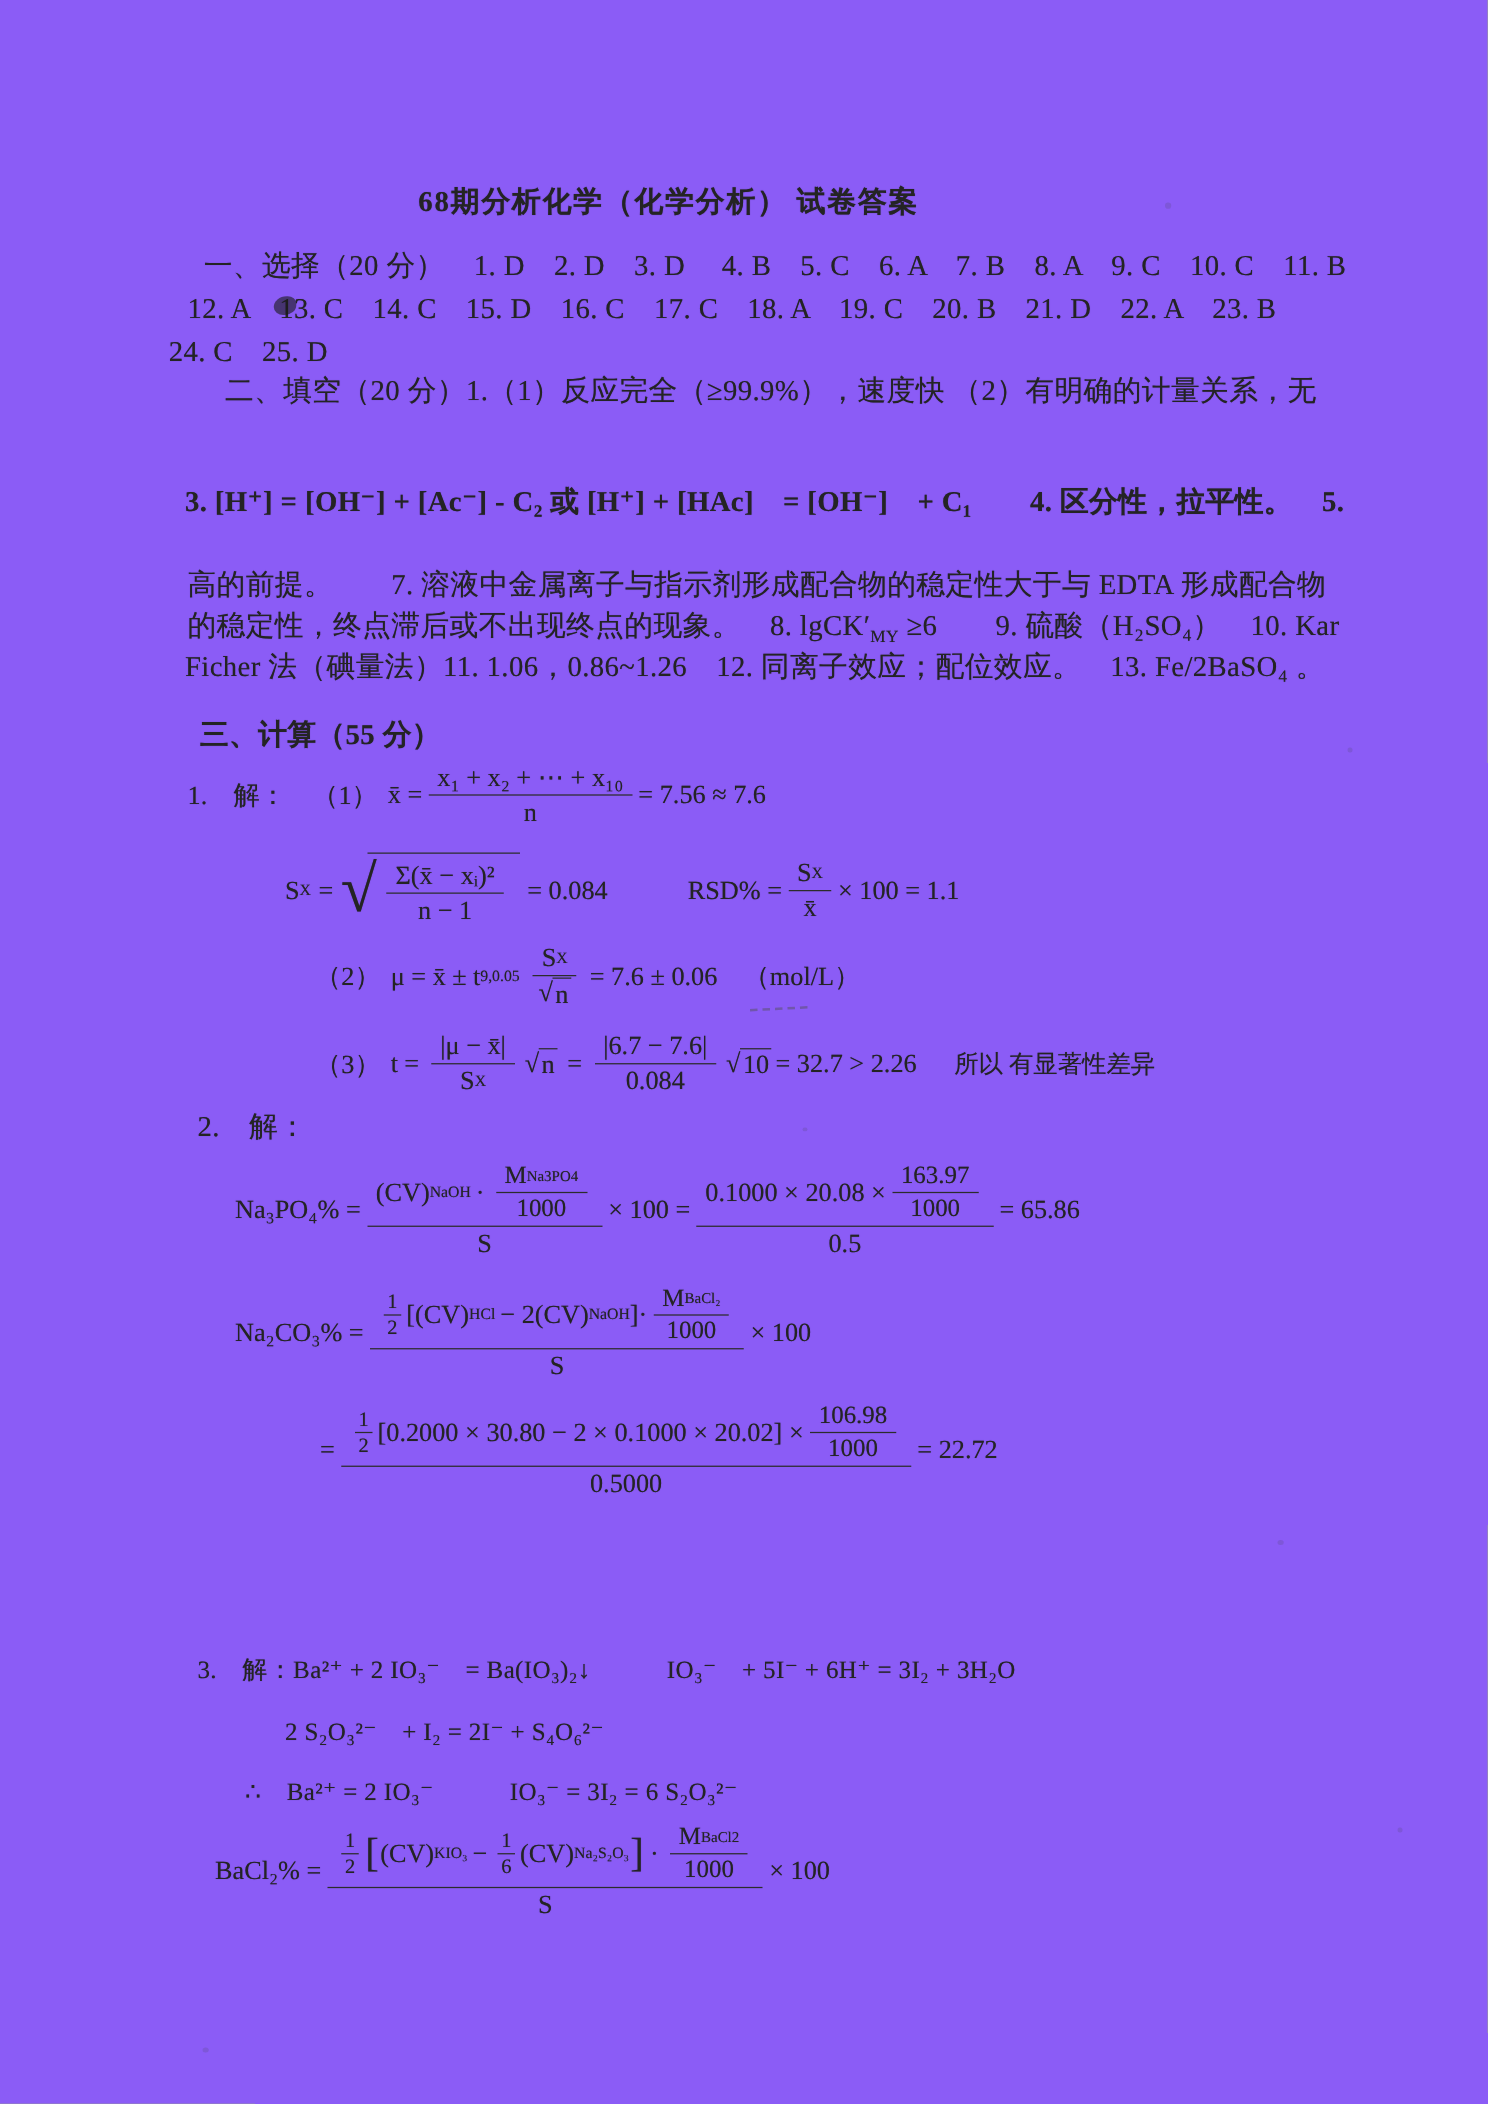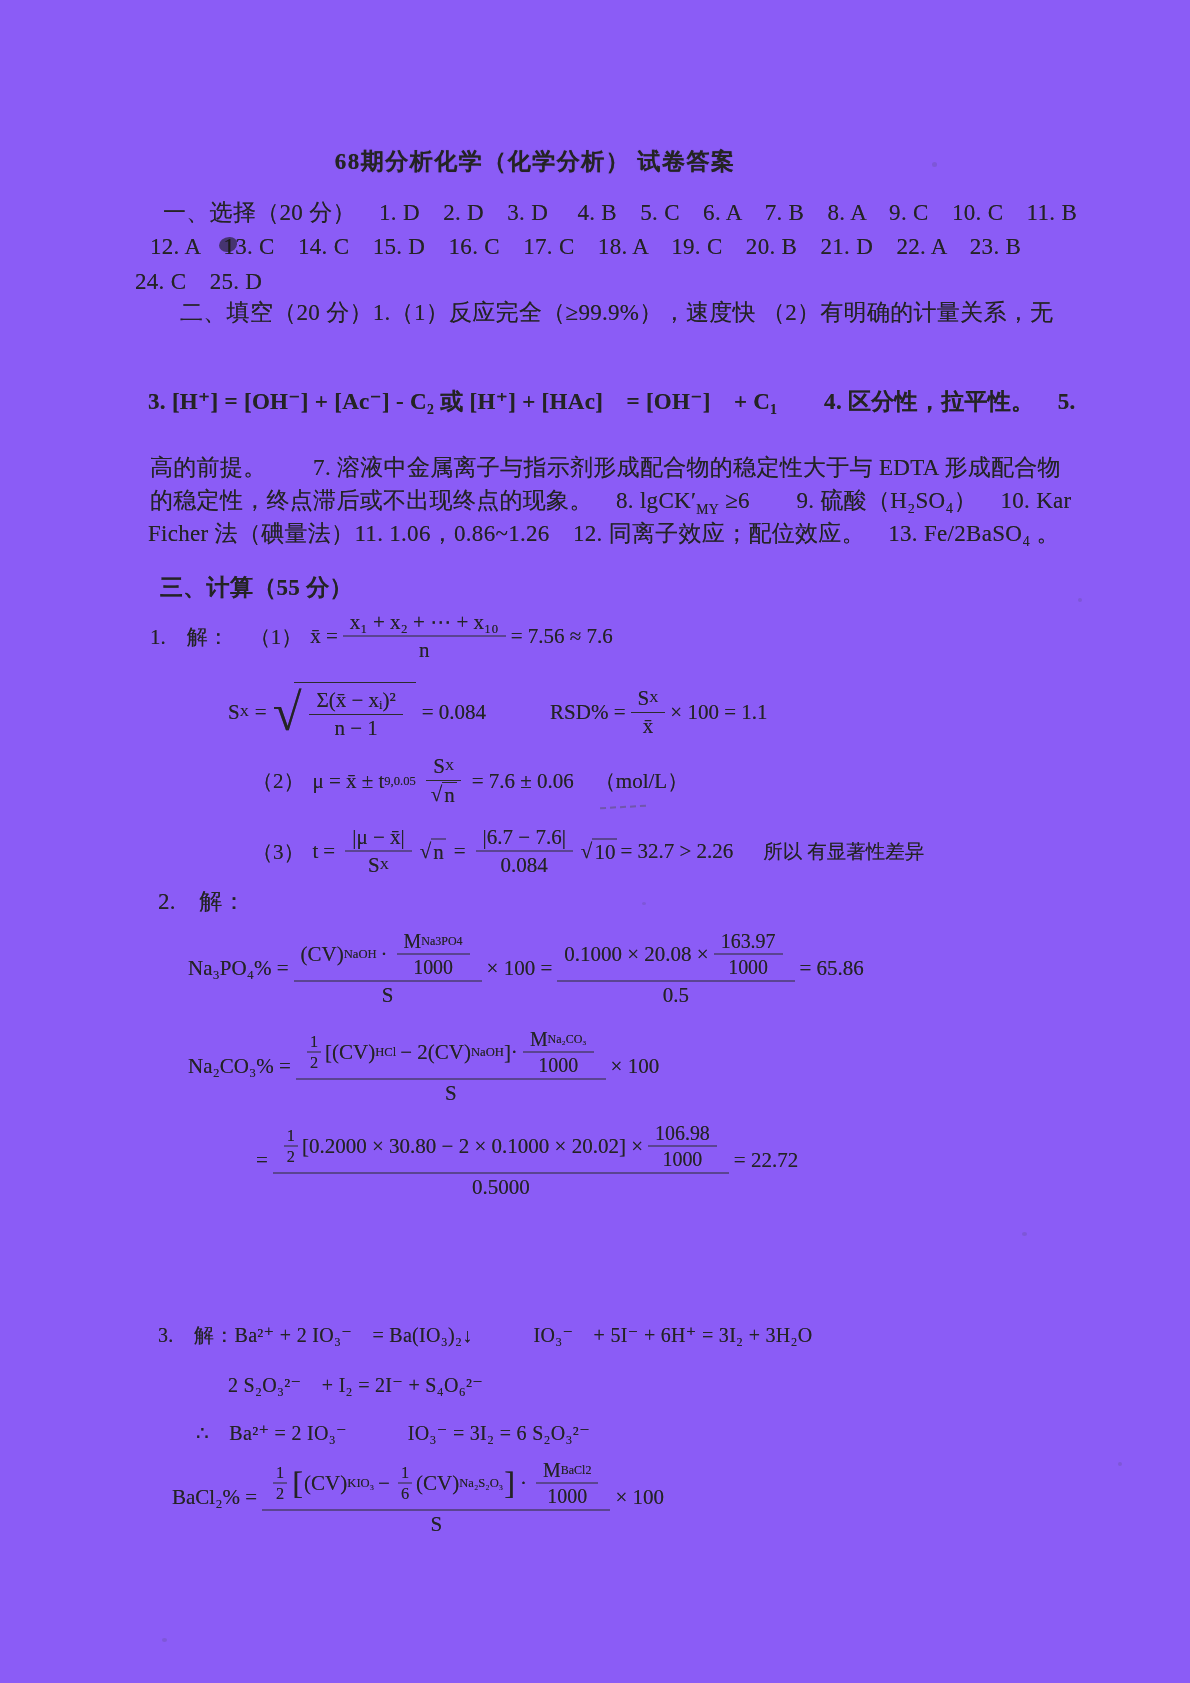--- a/index.html
+++ b/index.html
@@ -182,21 +182,21 @@
           <span class="den">2</span>
         </span>
         <span class="var">[(CV)</span>
           <sub class="var">HCl</sub>
         <span class="var" style="margin-left:4px;">− 2(CV)</span>
           <sub class="var">NaOH</sub>
         <span>]·</span>
         <span class="frac inner">
           <span class="num">
               <span class="var">M</span>
-              <sub class="var">Na₂CO₃</sub>
+              <sub class="var">BaCl₂</sub>
             </span>
           <span class="den">1000</span>
         </span>
       </span>
       <span class="den var">S</span>
     </span>
     <span>× 100</span>
   </div>
 
   <div class="frow" style="left:256px;top:1160px;">

